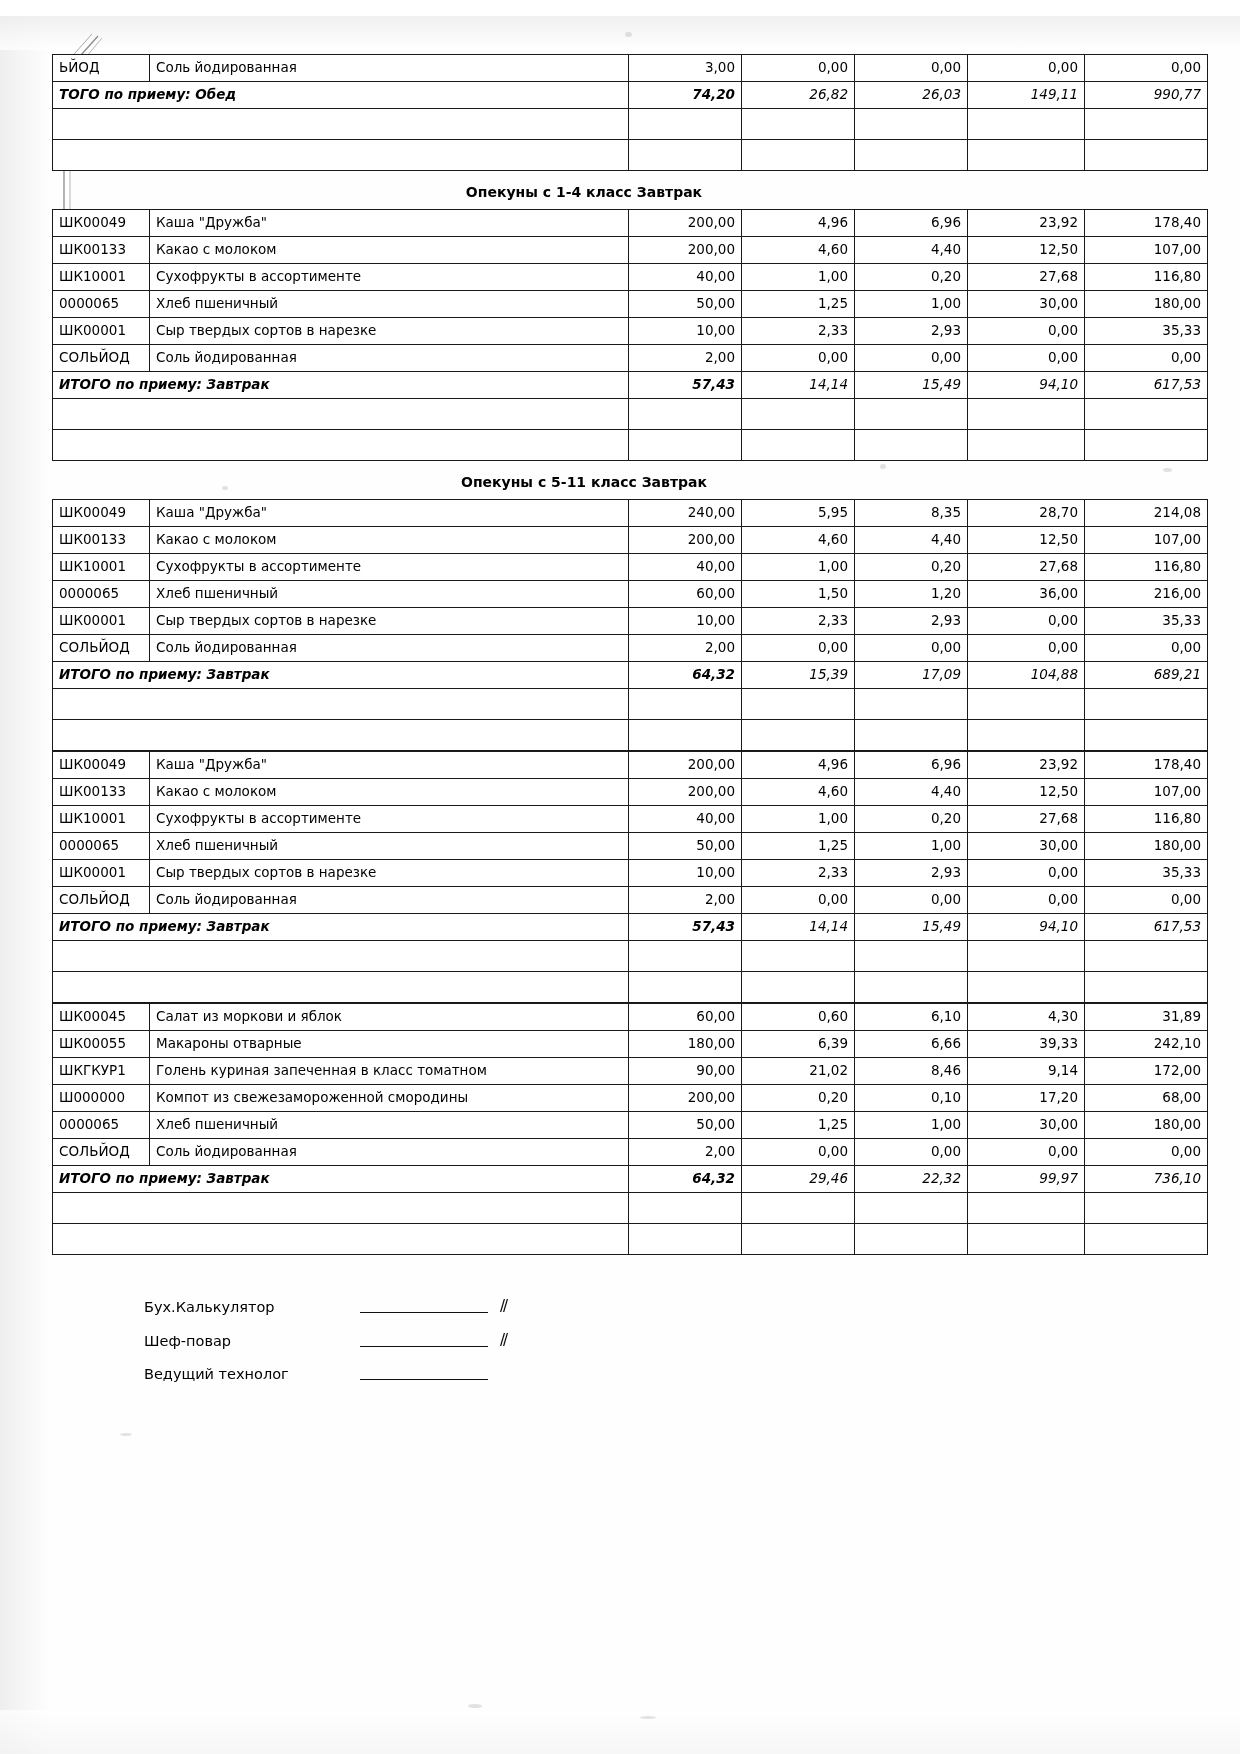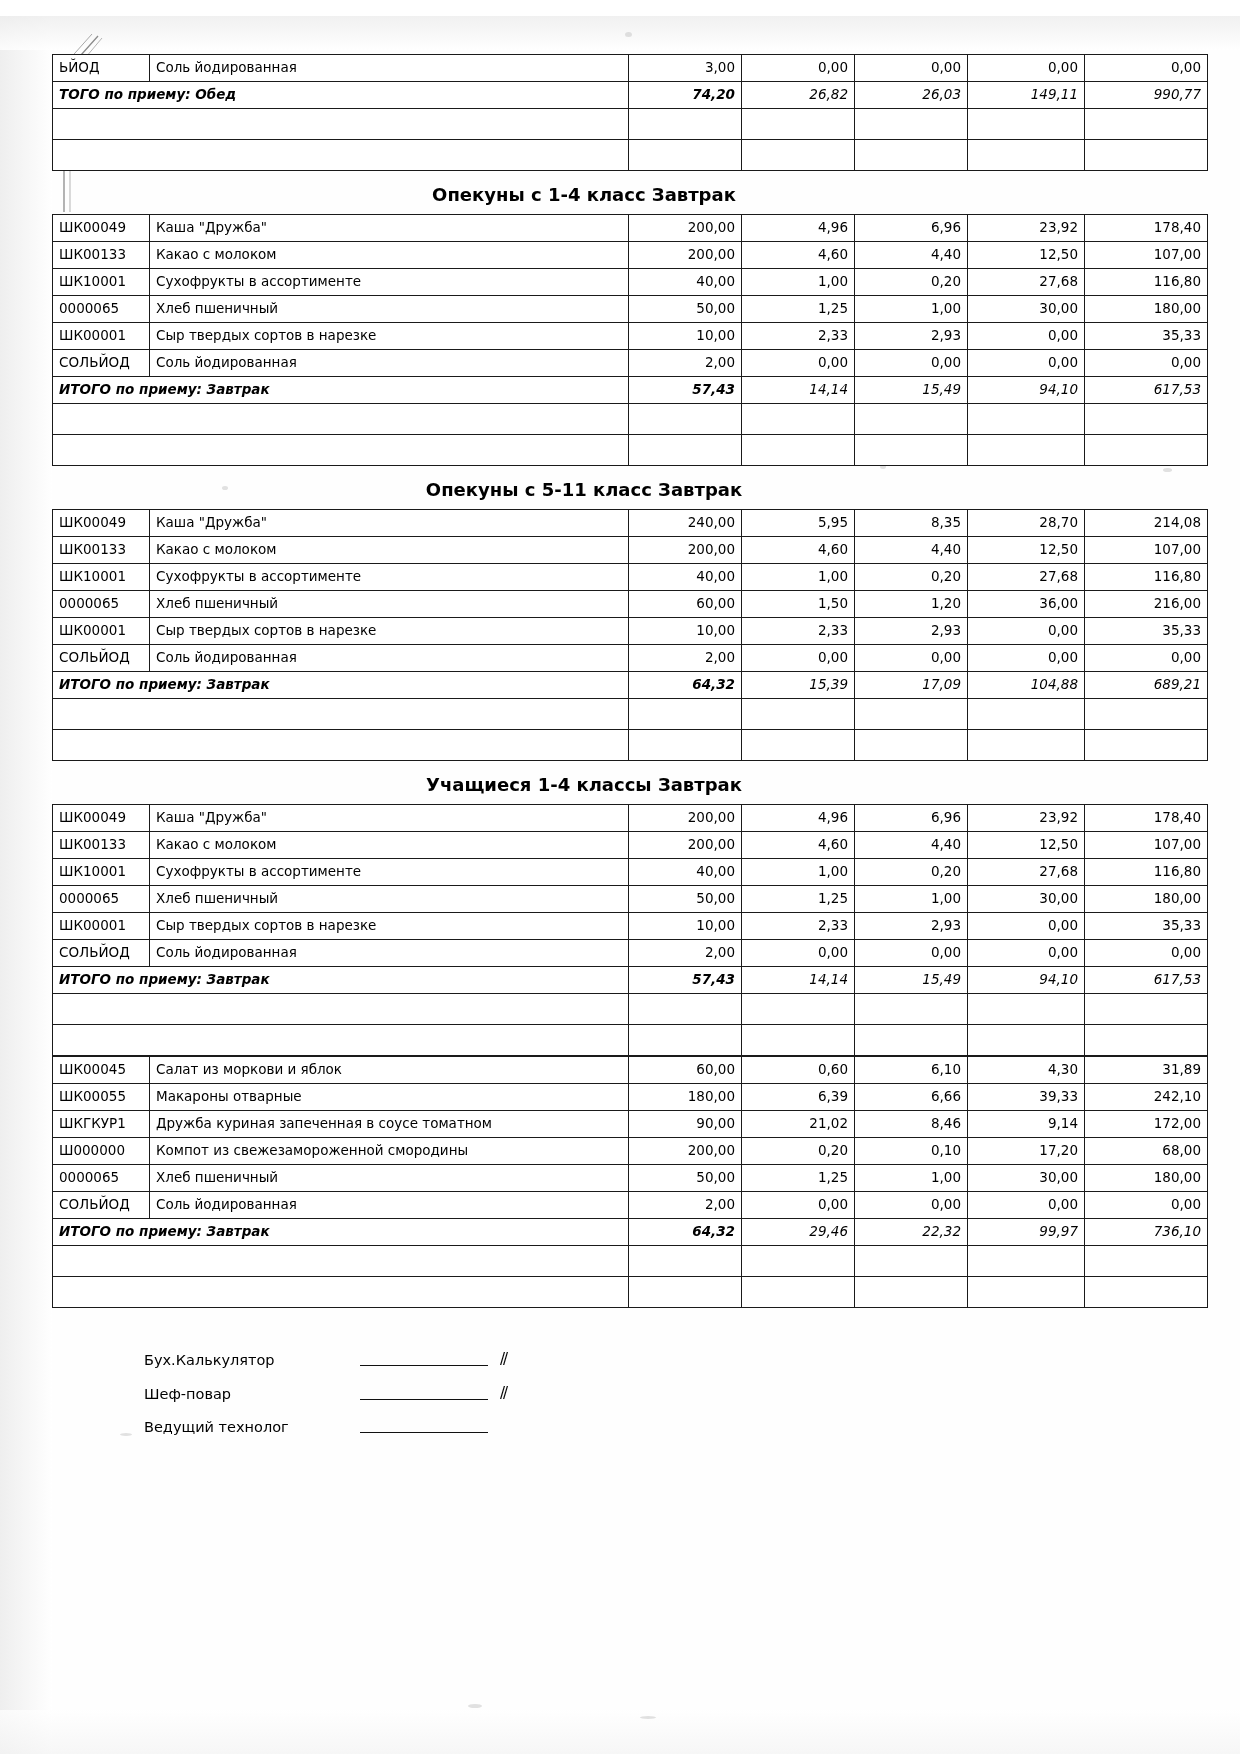--- a/index.html
+++ b/index.html
@@ -91,21 +91,21 @@
   tr.total td.num4,
   tr.total td.num5 { font-weight: normal; }
   tr.total td.num  { font-weight: bold; }
   td.total-label { font-weight: bold; }
 
   tr.blank td { height: 22px; }
 
   .section-title {
     text-align: center;
     font-weight: bold;
-    font-size: 18px;
+    font-size: 14px;
     padding: 13px 0 9px 0;
   }
 
   .signatures {
     margin-top: 42px;
     margin-left: 92px;
     font-size: 14.5px;
   }
   .sig-row {
     display: flex;
@@ -357,21 +357,20 @@
           <td class="code" colspan="2" style="width:550px;">&nbsp;</td>
           <td class="num">&nbsp;</td>
           <td class="num2">&nbsp;</td>
           <td class="num3">&nbsp;</td>
           <td class="num4">&nbsp;</td>
           <td class="num5">&nbsp;</td>
         </tr>
       </tbody>
     </table>
 
-    <div class="section-title">Учащиеся 1-4 классы Завтрак</div>
     <table class="tbl">
       <tbody>
         <tr>
           <td class="code">ШК00049</td>
           <td class="name">Каша "Дружба"</td>
           <td class="num">200,00</td>
           <td class="num2">4,96</td>
           <td class="num3">6,96</td>
           <td class="num4">23,92</td>
           <td class="num5">178,40</td>
@@ -463,21 +462,21 @@
           <td class="code">ШК00055</td>
           <td class="name">Макароны отварные</td>
           <td class="num">180,00</td>
           <td class="num2">6,39</td>
           <td class="num3">6,66</td>
           <td class="num4">39,33</td>
           <td class="num5">242,10</td>
         </tr>
         <tr>
           <td class="code">ШКГКУР1</td>
-          <td class="name">Дружба куриная запеченная в соусе томатном</td>
+          <td class="name">Голень куриная запеченная в класс томатном</td>
           <td class="num">90,00</td>
           <td class="num2">21,02</td>
           <td class="num3">8,46</td>
           <td class="num4">9,14</td>
           <td class="num5">172,00</td>
         </tr>
         <tr>
           <td class="code">Ш000000</td>
           <td class="name">Компот из свежезамороженной смородины</td>
           <td class="num">200,00</td>

